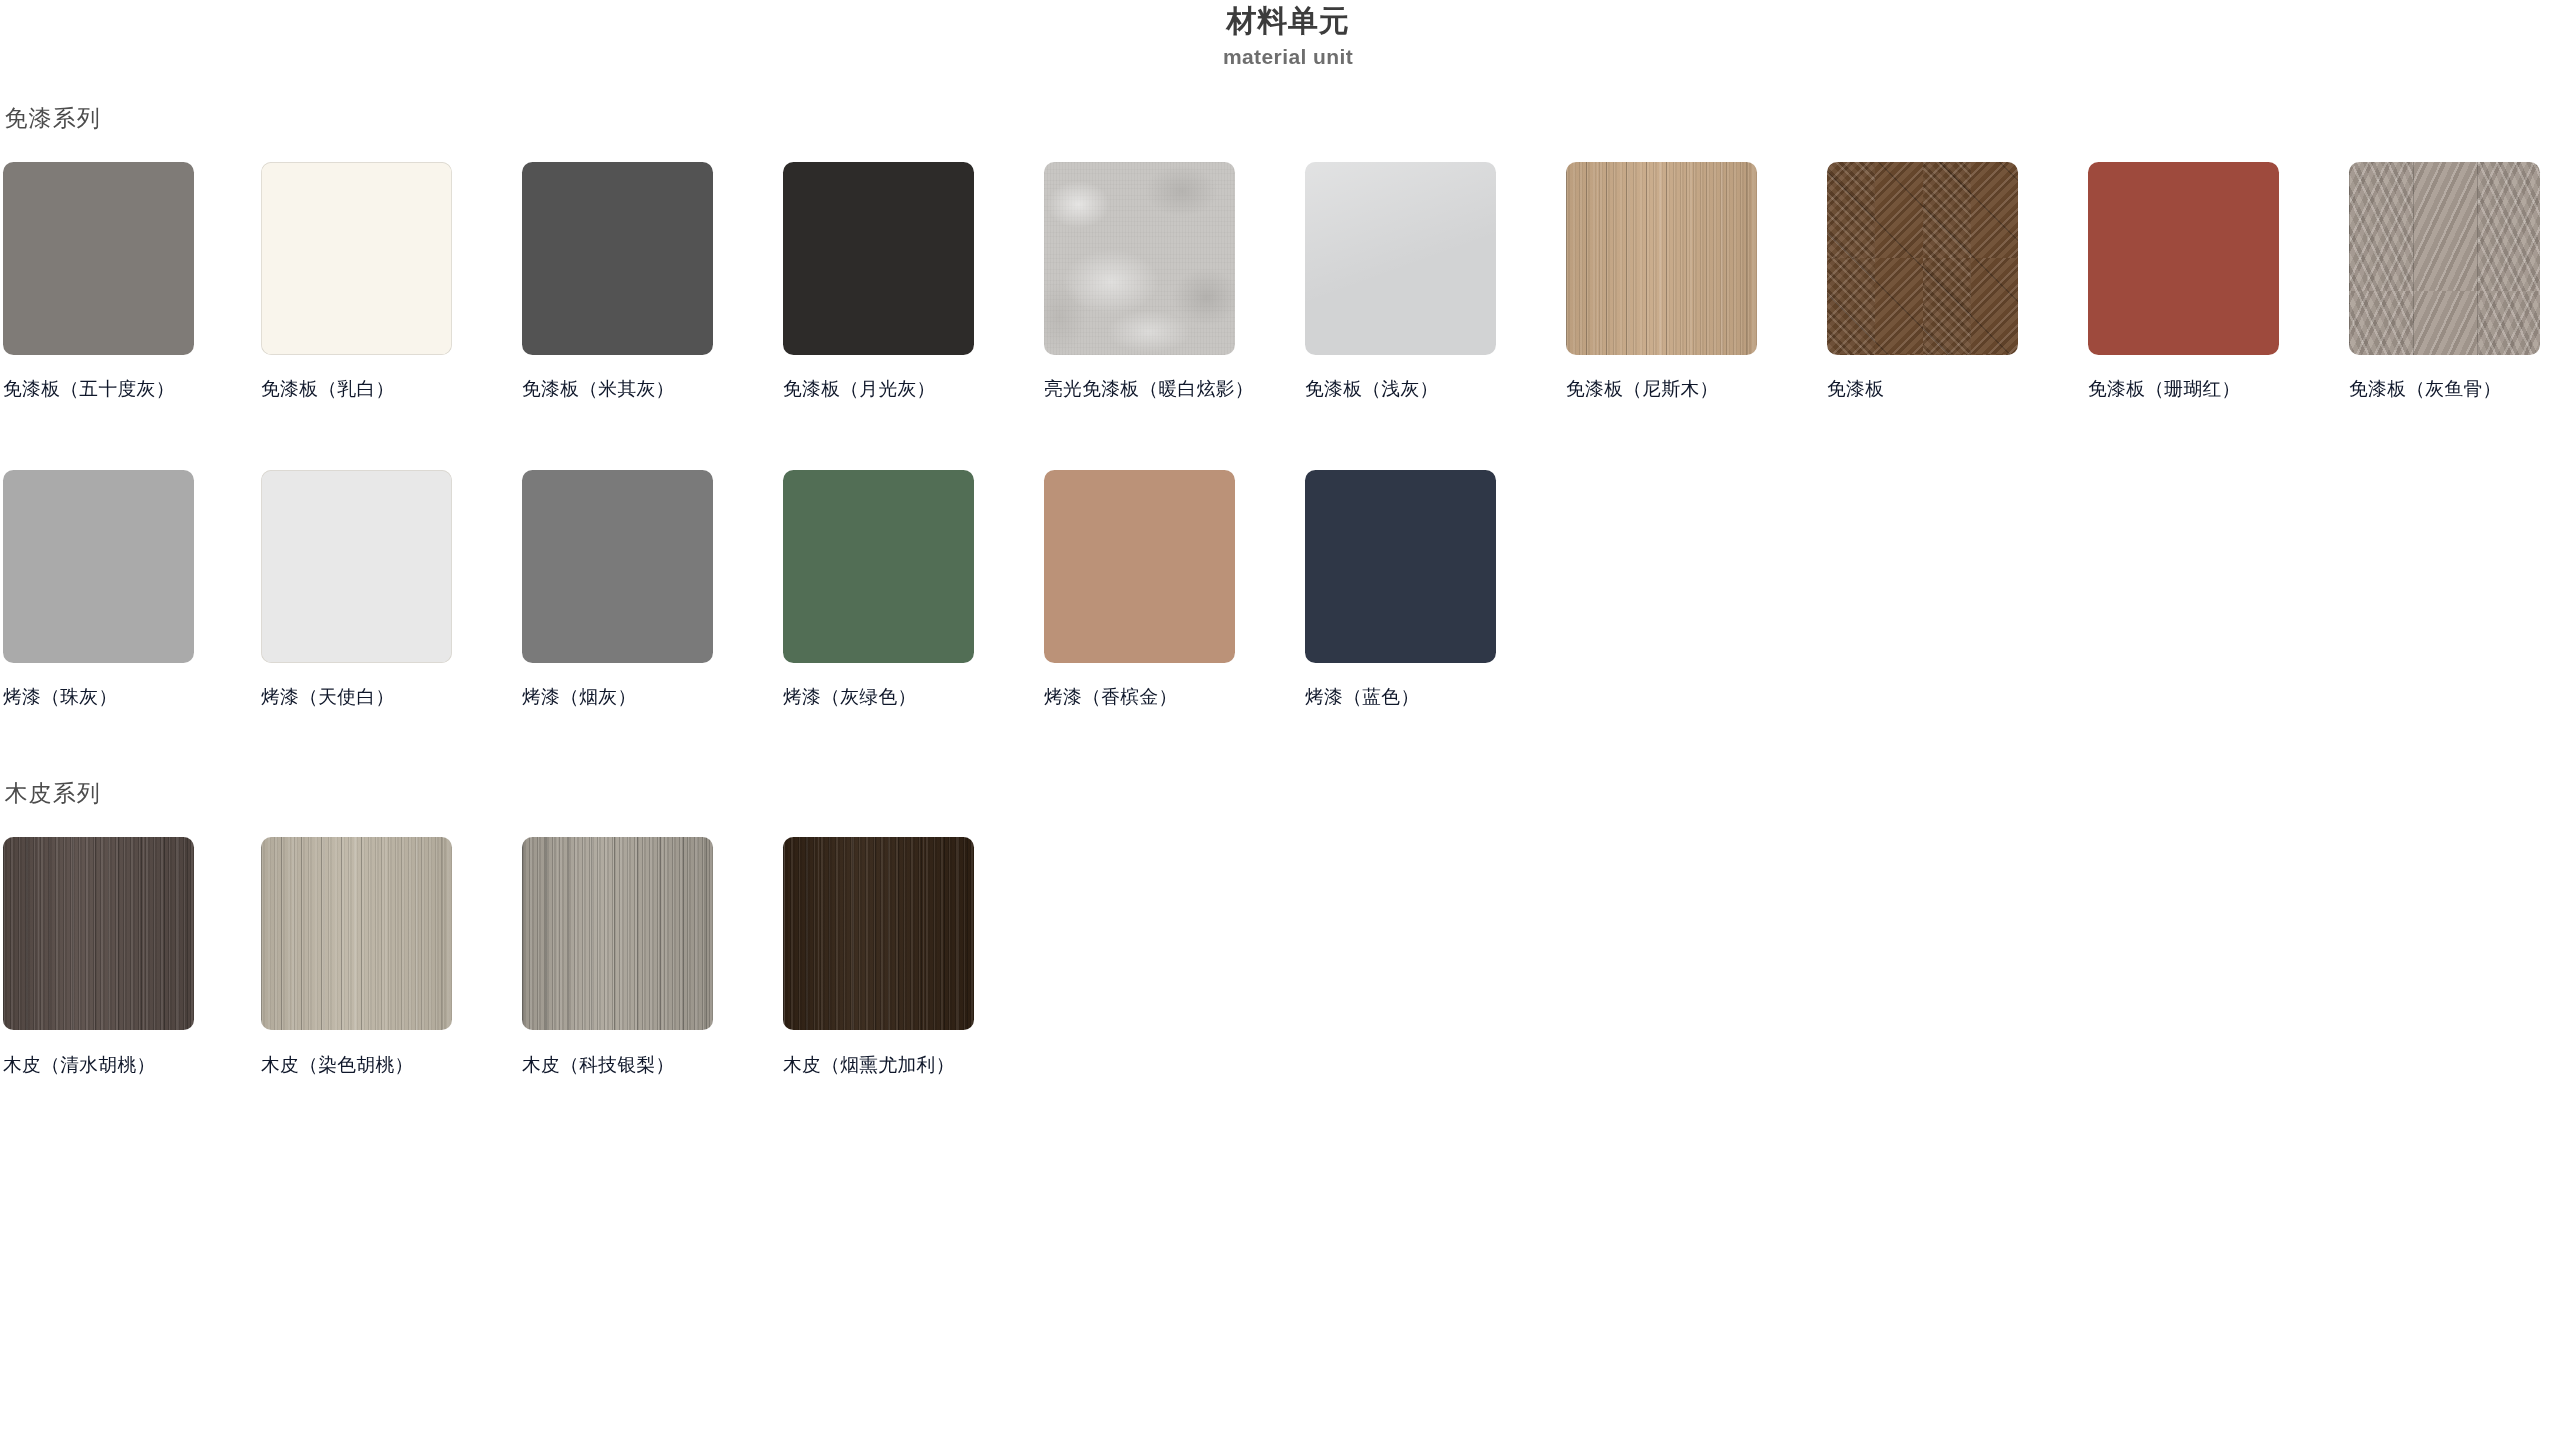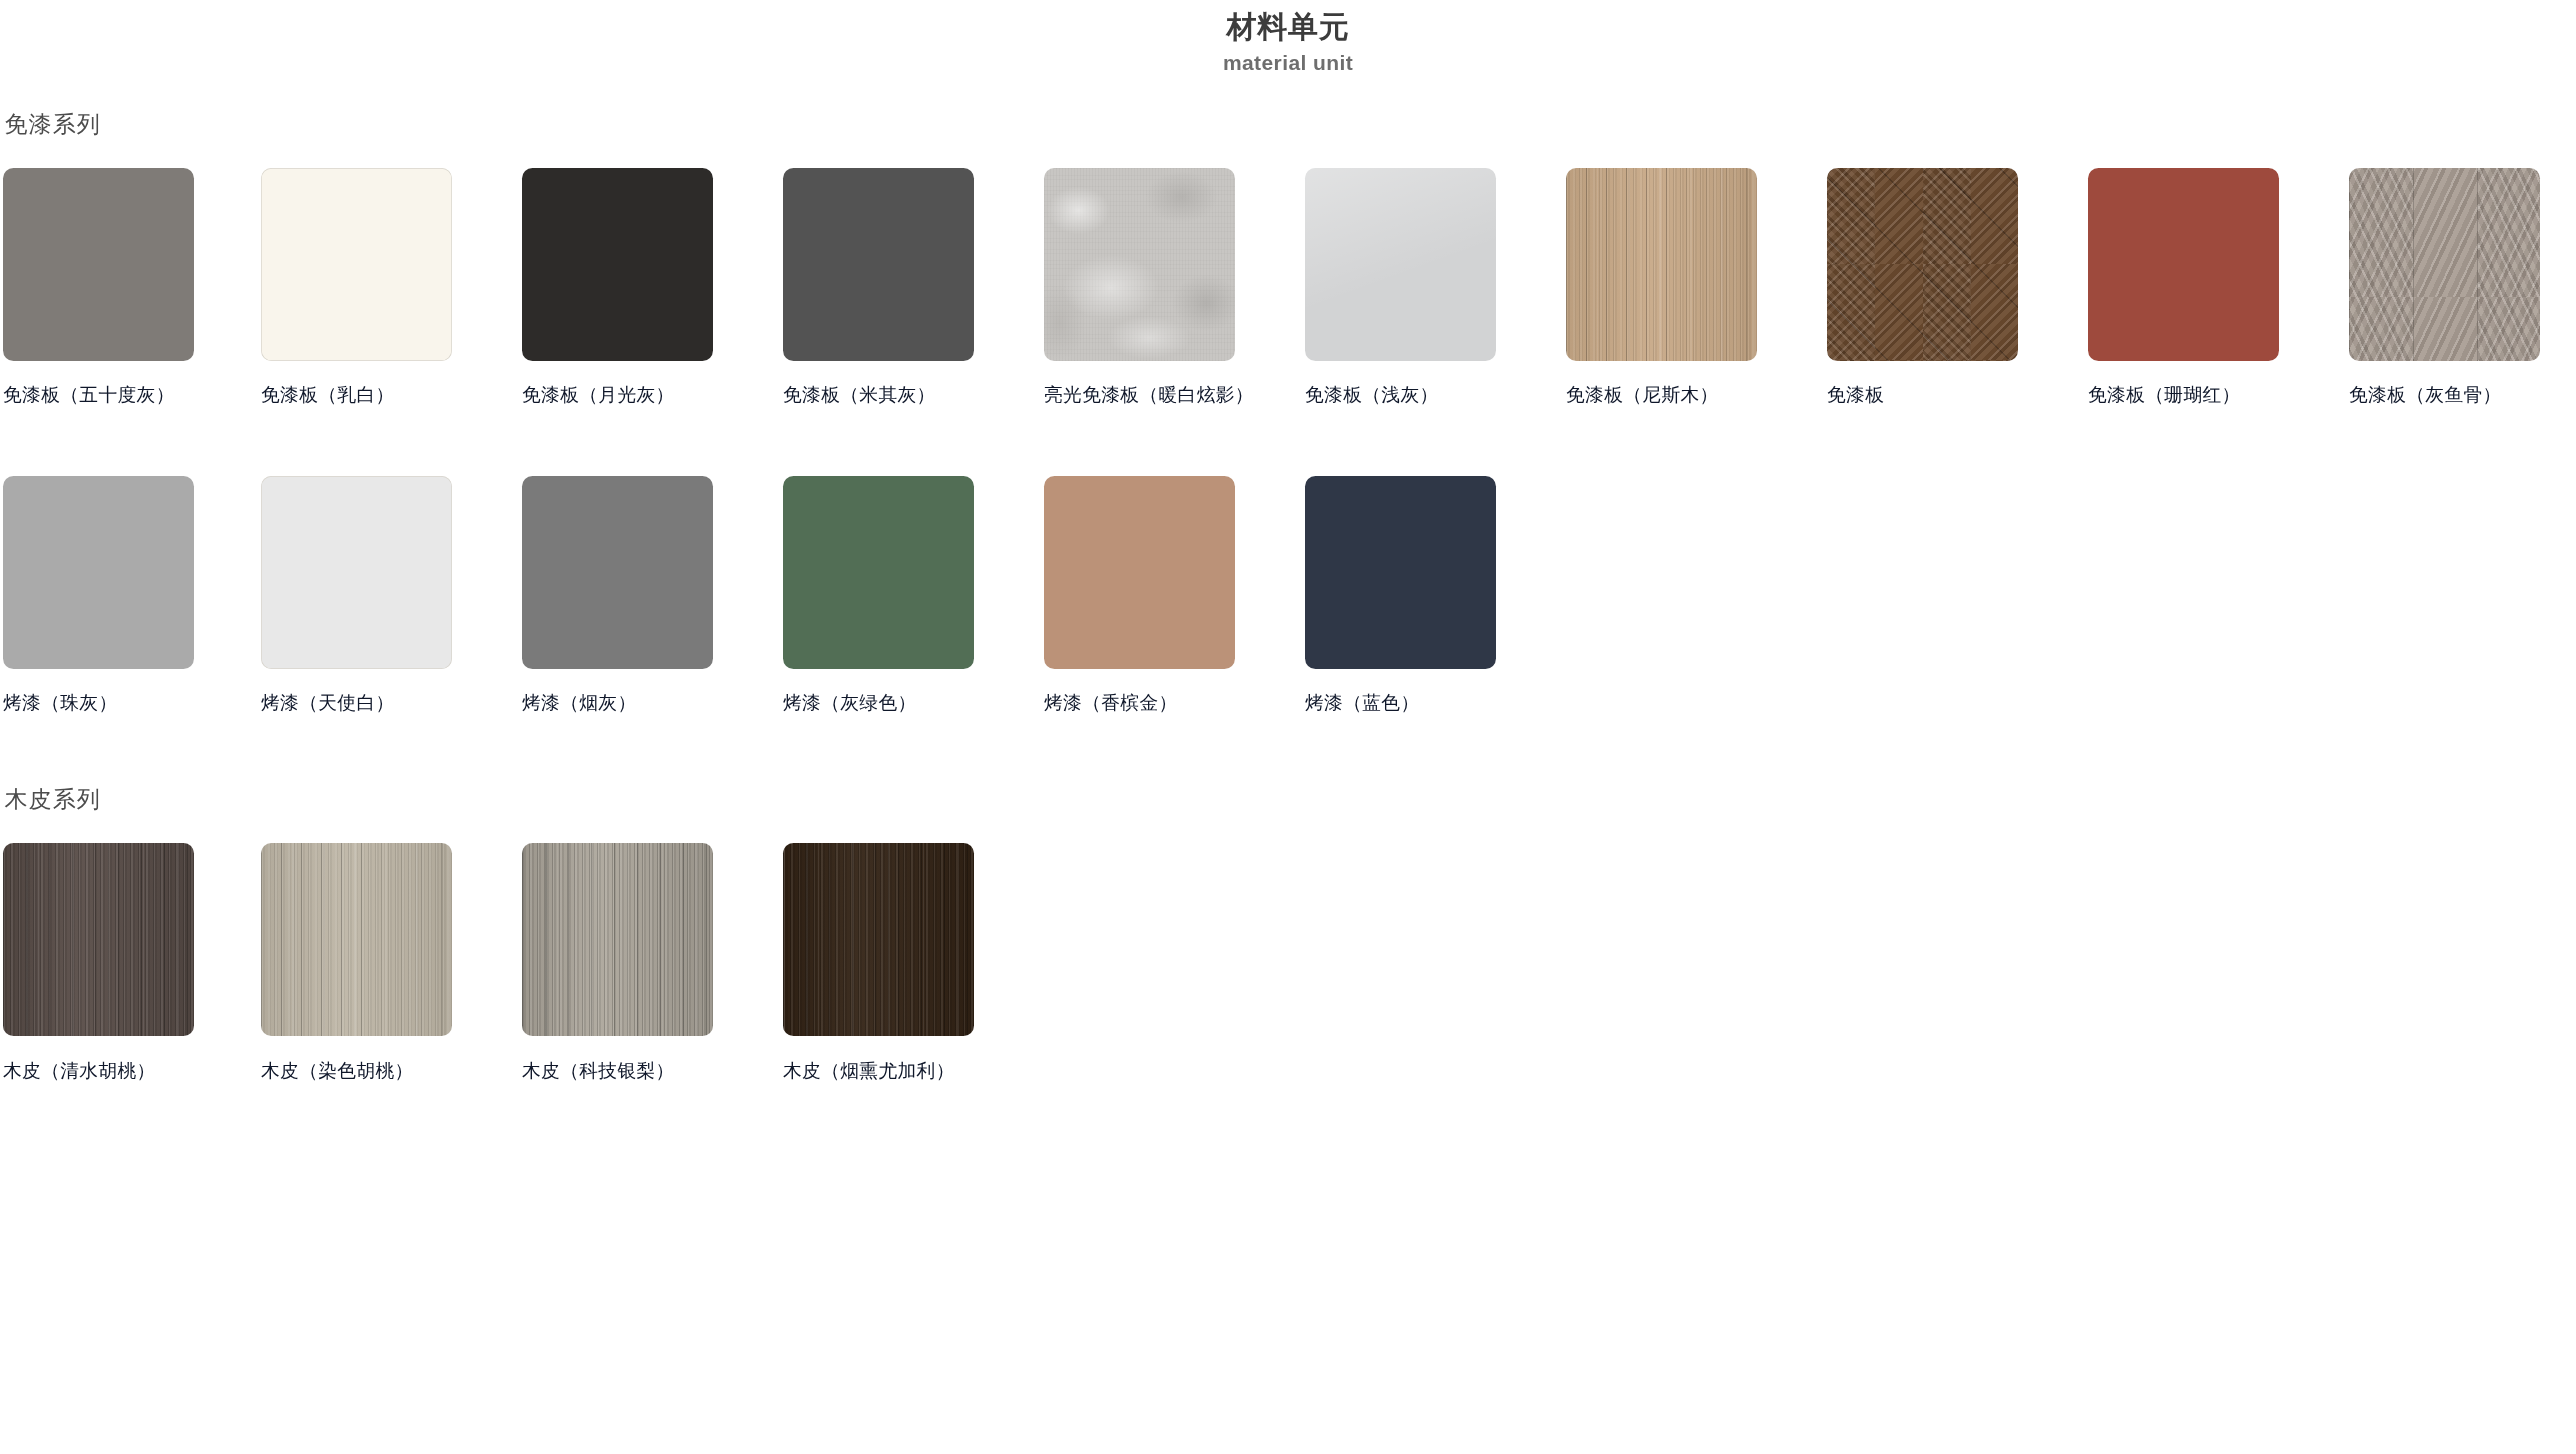--- a/index.html
+++ b/index.html
@@ -12,21 +12,21 @@
     height: 1454px;
     font-family: "Liberation Sans", "DejaVu Sans", sans-serif;
     color: #4a4a4a;
     overflow: hidden;
     position: relative;
   }
 
   
   .page-header {
     text-align: center;
-    padding-top: 10px;
+    padding-top: 4px;
   }
   .page-title {
     font-size: 30px;
     font-weight: 600;
     color: #3c3c3c;
     letter-spacing: 0.7px;
     line-height: 1.15;
     margin: 0;
   }
   .page-subtitle {
@@ -206,26 +206,26 @@
       <div class="swatch-row">
         <div class="swatch-cell">
           <div class="swatch" style="background-color: rgb(127, 123, 119);"></div>
           <div class="swatch-label">免漆板（五十度灰）</div>
         </div>
         <div class="swatch-cell">
           <div class="swatch bordered" style="background-color: rgb(249, 245, 236);"></div>
           <div class="swatch-label">免漆板（乳白）</div>
         </div>
         <div class="swatch-cell">
+          <div class="swatch" style="background-color: rgb(83, 83, 83);"></div>
+          <div class="swatch-label">免漆板（米其灰）</div>
+        </div>
+        <div class="swatch-cell">
           <div class="swatch" style="background-color: rgb(45, 43, 41);"></div>
           <div class="swatch-label">免漆板（月光灰）</div>
-        </div>
-        <div class="swatch-cell">
-          <div class="swatch" style="background-color: rgb(83, 83, 83);"></div>
-          <div class="swatch-label">免漆板（米其灰）</div>
         </div>
         <div class="swatch-cell">
           <div class="swatch" style="background-color: rgb(200, 198, 195);">
             <div class="tex tex-concrete"></div>
           </div>
           <div class="swatch-label">亮光免漆板（暖白炫影）</div>
         </div>
         <div class="swatch-cell">
           <div class="swatch" style="background-color: rgb(210, 211, 212);">
             <div class="tex tex-gloss"></div>

